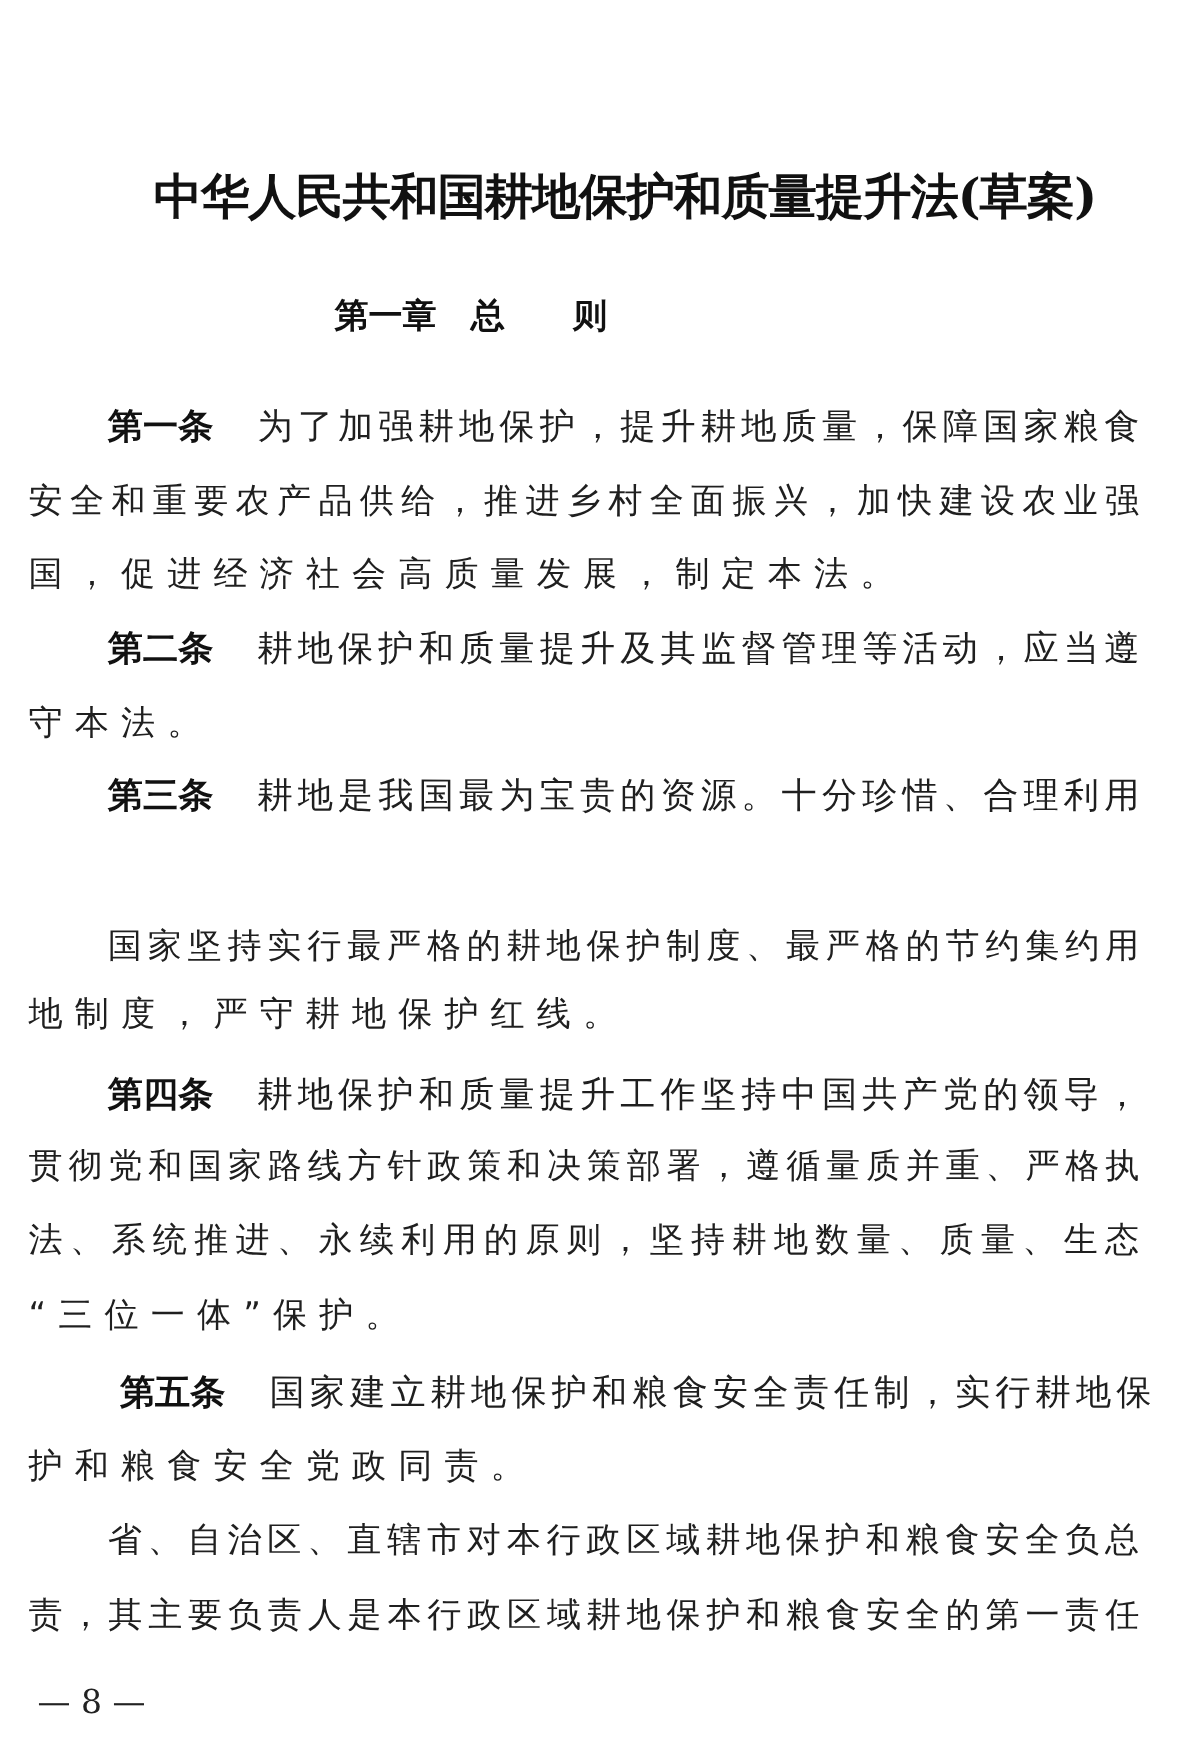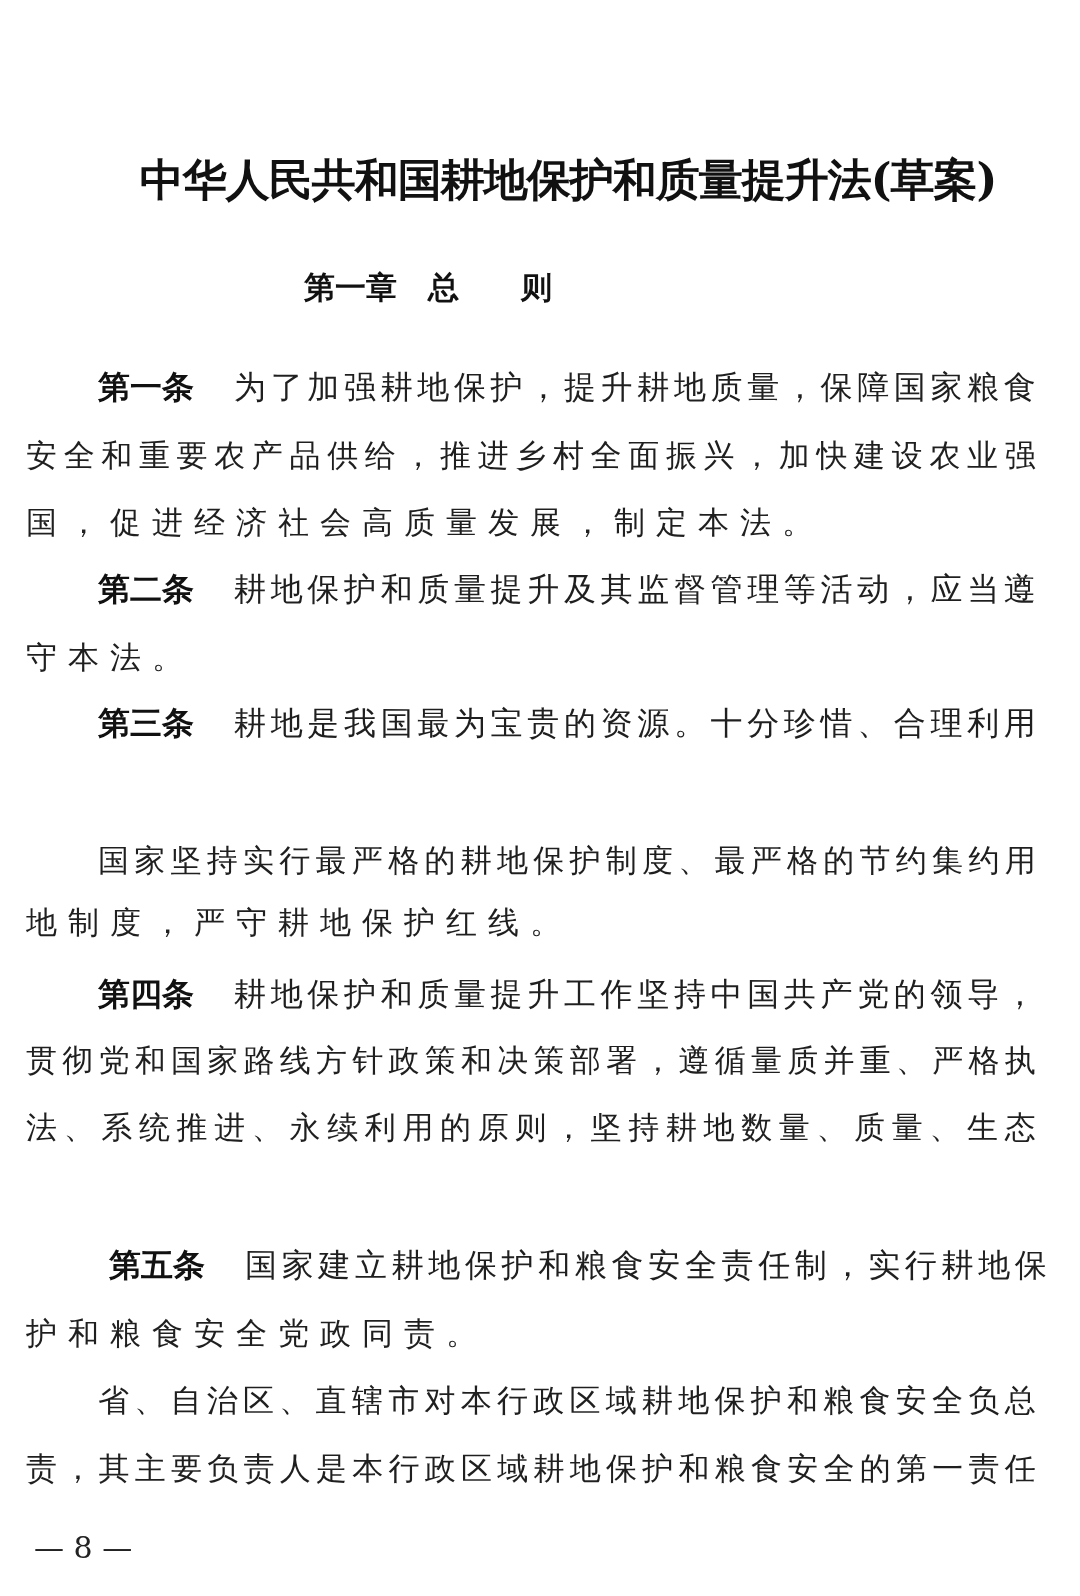--- a/index.html
+++ b/index.html
@@ -340,20 +340,21 @@
       <span class="ch">地</span>
       <span class="ch">数</span>
       <span class="ch">量</span>
       <span class="ch">、</span>
       <span class="ch">质</span>
       <span class="ch">量</span>
       <span class="ch">、</span>
       <span class="ch">生</span>
       <span class="ch">态</span>
     </div>
+  <div class="line last" style="top:1170px;">“三位一体”保护。</div>
 
   <div class="art-row" style="top:1240px;margin-left:11px;">
     <span class="art-head">第五条</span>
     <span class="body-text js-spread">
         <span class="ch">国</span>
         <span class="ch">家</span>
         <span class="ch">建</span>
         <span class="ch">立</span>
         <span class="ch">耕</span>
         <span class="ch">地</span>

